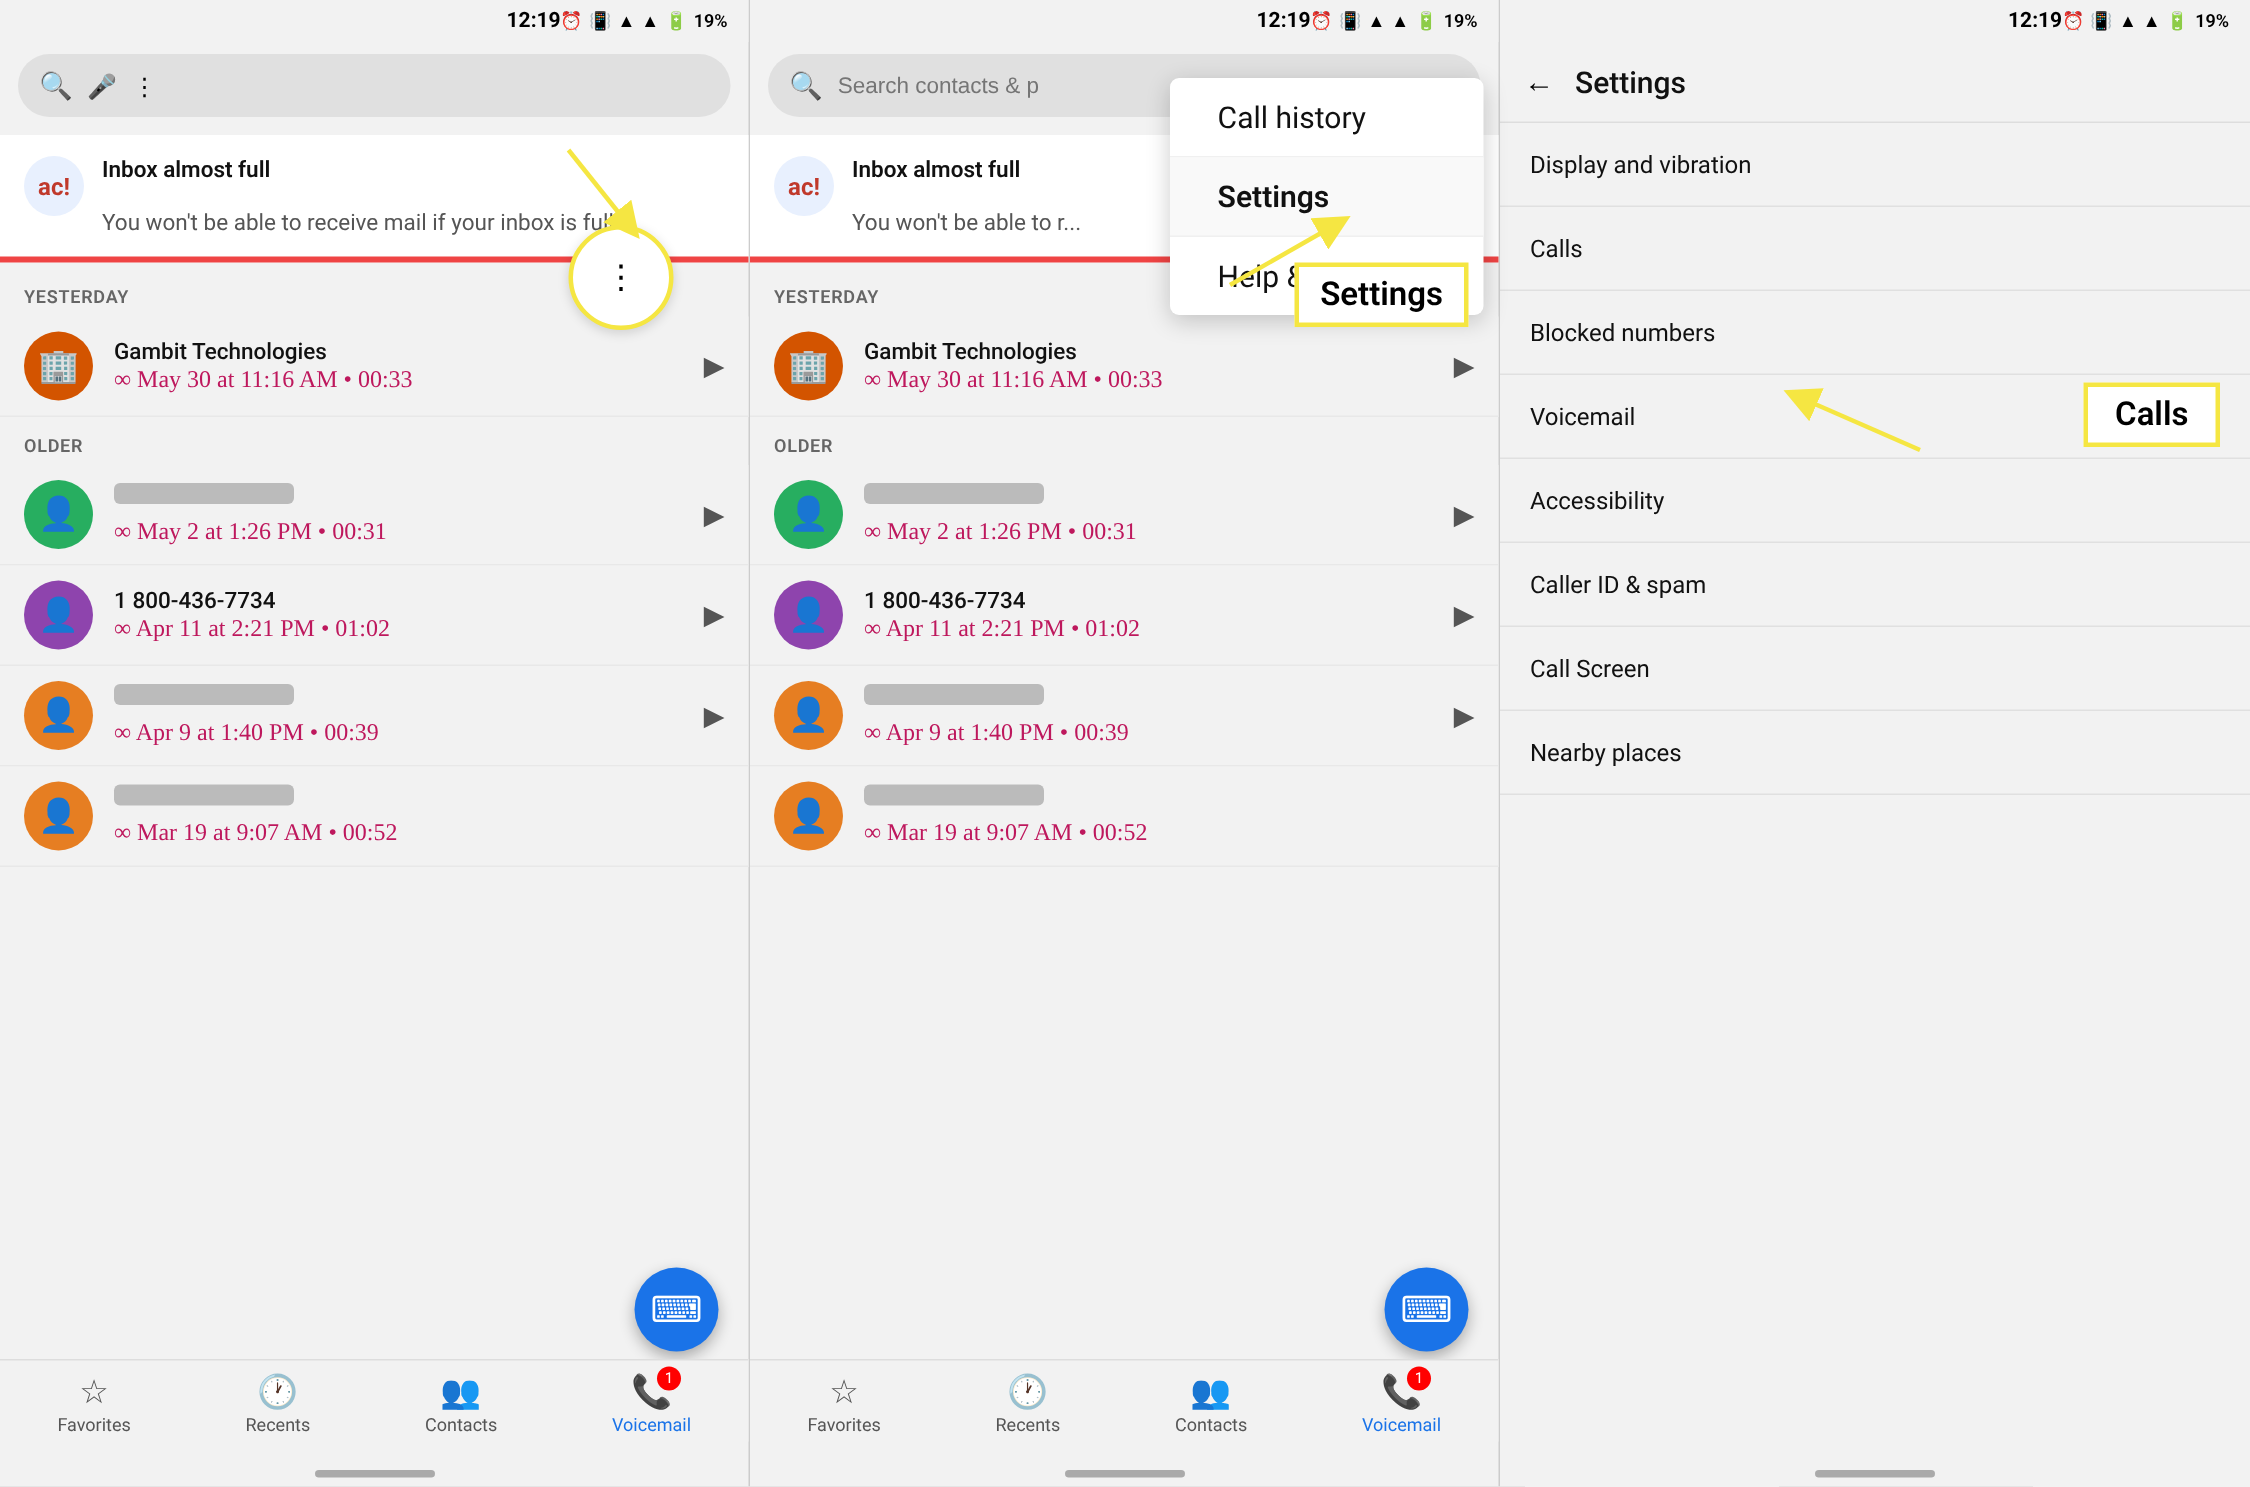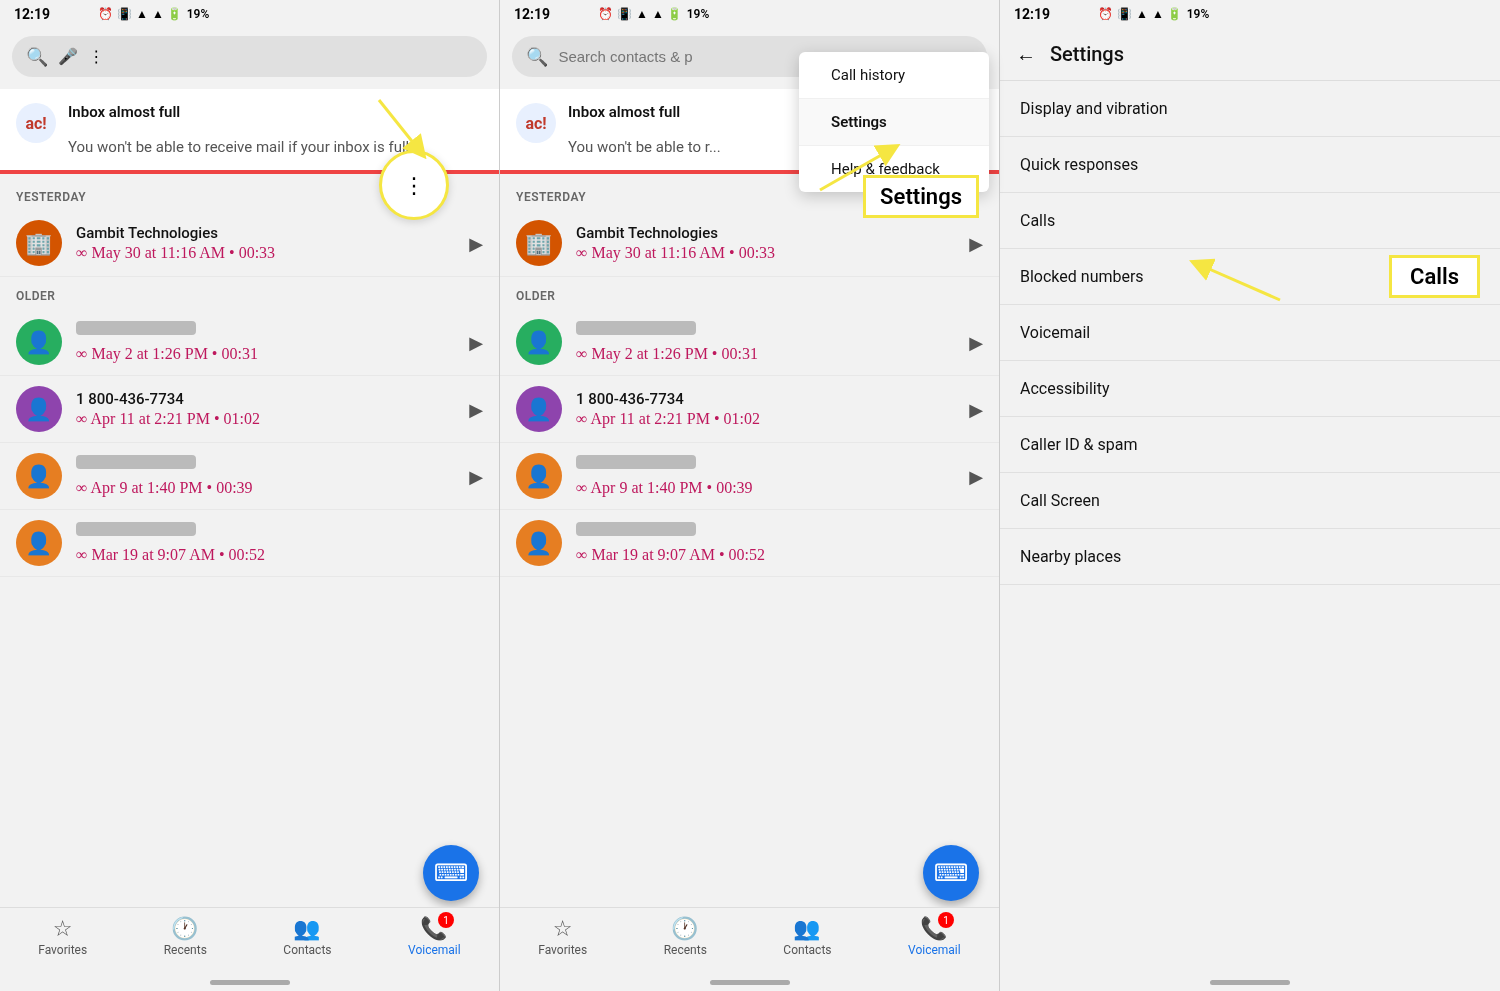--- a/index.html
+++ b/index.html
@@ -19,27 +19,26 @@
       background: #f2f2f2;
       display: flex;
       flex-direction: column;
       position: relative;
       border-right: 1px solid #ccc;
     }
 
     
     .status-bar {
       display: flex;
-      justify-content: flex-start;
+      justify-content: flex-end;
       align-items: center;
       padding: 6px 14px;
       background: #f2f2f2;
       font-size: 13px;
       font-weight: 600;
-      gap: 48px;
     }
     .status-time { font-size: 14px; font-weight: 700; }
     .status-icons { display: flex; align-items: center; gap: 4px; font-size: 12px; }
 
     
     .search-bar {
       display: flex;
       align-items: center;
       background: #e0e0e0;
       border-radius: 30px;
@@ -223,21 +222,21 @@
       top: 52px;
       right: 10px;
       background: white;
       border-radius: 6px;
       box-shadow: 0 4px 16px rgba(0,0,0,0.2);
       z-index: 20;
       min-width: 190px;
     }
     .dropdown-item {
       padding: 14px 32px;
-      font-size: 15px;
+      font-size: 20px;
       color: #111;
       cursor: pointer;
       border-bottom: 1px solid #f0f0f0;
     }
     .dropdown-item:last-child { border-bottom: none; }
 
     .settings-annotation-box {
       position: absolute;
       top: 175px;
       right: 20px;
@@ -546,21 +545,20 @@
     </div>
   </div>
 
   <div class="settings-header">
     <span style="font-size:20px;">←</span>
     <span class="settings-header-title">Settings</span>
   </div>
 
   <div class="settings-list">
     <div class="settings-item">Display and vibration</div>
-    <div class="settings-item">Quick responses</div>
     <div class="settings-item">Calls</div>
     <div class="settings-item">Blocked numbers</div>
     <div class="settings-item">Voicemail</div>
     <div class="settings-item">Accessibility</div>
     <div class="settings-item">Caller ID &amp; spam</div>
     <div class="settings-item">Call Screen</div>
     <div class="settings-item">Nearby places</div>
   </div>
 
   <div class="calls-annotation-box">Calls</div>

